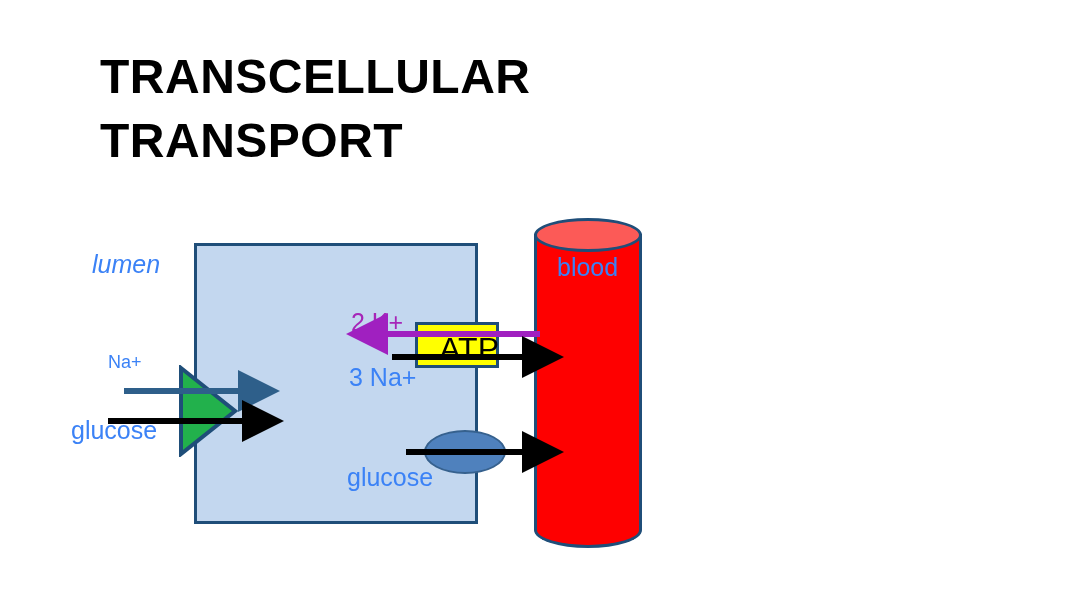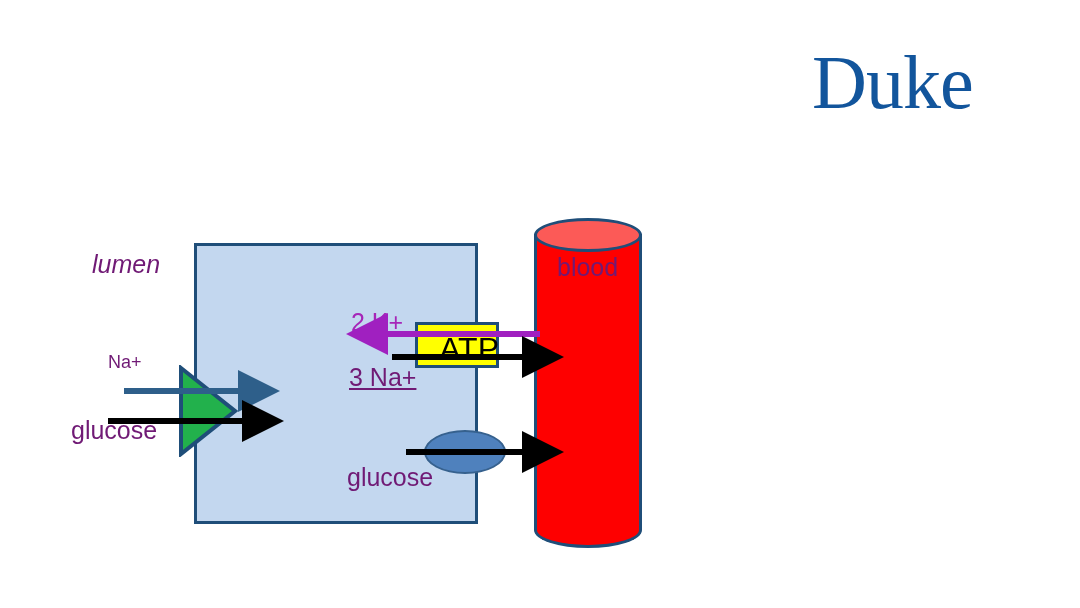--- a/index.html
+++ b/index.html
@@ -76,40 +76,40 @@
     width: 284px;
     height: 281px;
     background: #c3d7ef;
     border: 3px solid #1f4e79;
     box-sizing: border-box;
   }
 
   
   .lbl {
     position: absolute;
-    color: #701a75;
+    color: #3b82f6;
     font-family: "Liberation Sans", sans-serif;
     white-space: nowrap;
   }
   #lumen-label {
     left: 92px;
     top: 250px;
     font-size: 25px;
     font-style: italic;
   }
   #blood-label {
     left: 557px;
     top: 253px;
     font-size: 25px;
     z-index: 7;
   }
   #na-in-label   { left: 108px; top: 352px; font-size: 18px; }
   #glucose-in-label  { left: 71px; top: 416px; font-size: 25px; }
   #k-out-label   { left: 351px; top: 308px; font-size: 25px; color: #a626b8; }
-  #na-out-label  { left: 349px; top: 363px; font-size: 25px; text-decoration: underline; }
+  #na-out-label  { left: 349px; top: 363px; font-size: 25px; }
   #glucose-out-label { left: 347px; top: 463px; font-size: 25px; }
 
   
   #blood-vessel {
     position: absolute;
     left: 534px;
     top: 218px;
     width: 108px;
     height: 330px;
     z-index: 6;
@@ -198,23 +198,24 @@
     height: 608px;
     z-index: 8;
     pointer-events: none;
   }
 </style>
 </head>
 <body>
 
 <div id="slide">
 
+  <div id="title">TRANSCELLULAR
+TRANSPORT</div>
 
   <div id="duke-logo">
-    <div id="duke-word">Duke</div>
   </div>
 
   <div id="diagram">
 
     <div id="cell-box"></div>
 
     <div id="blood-vessel">
       <div id="vessel-body"></div>
       <div id="vessel-top"></div>
     </div>

